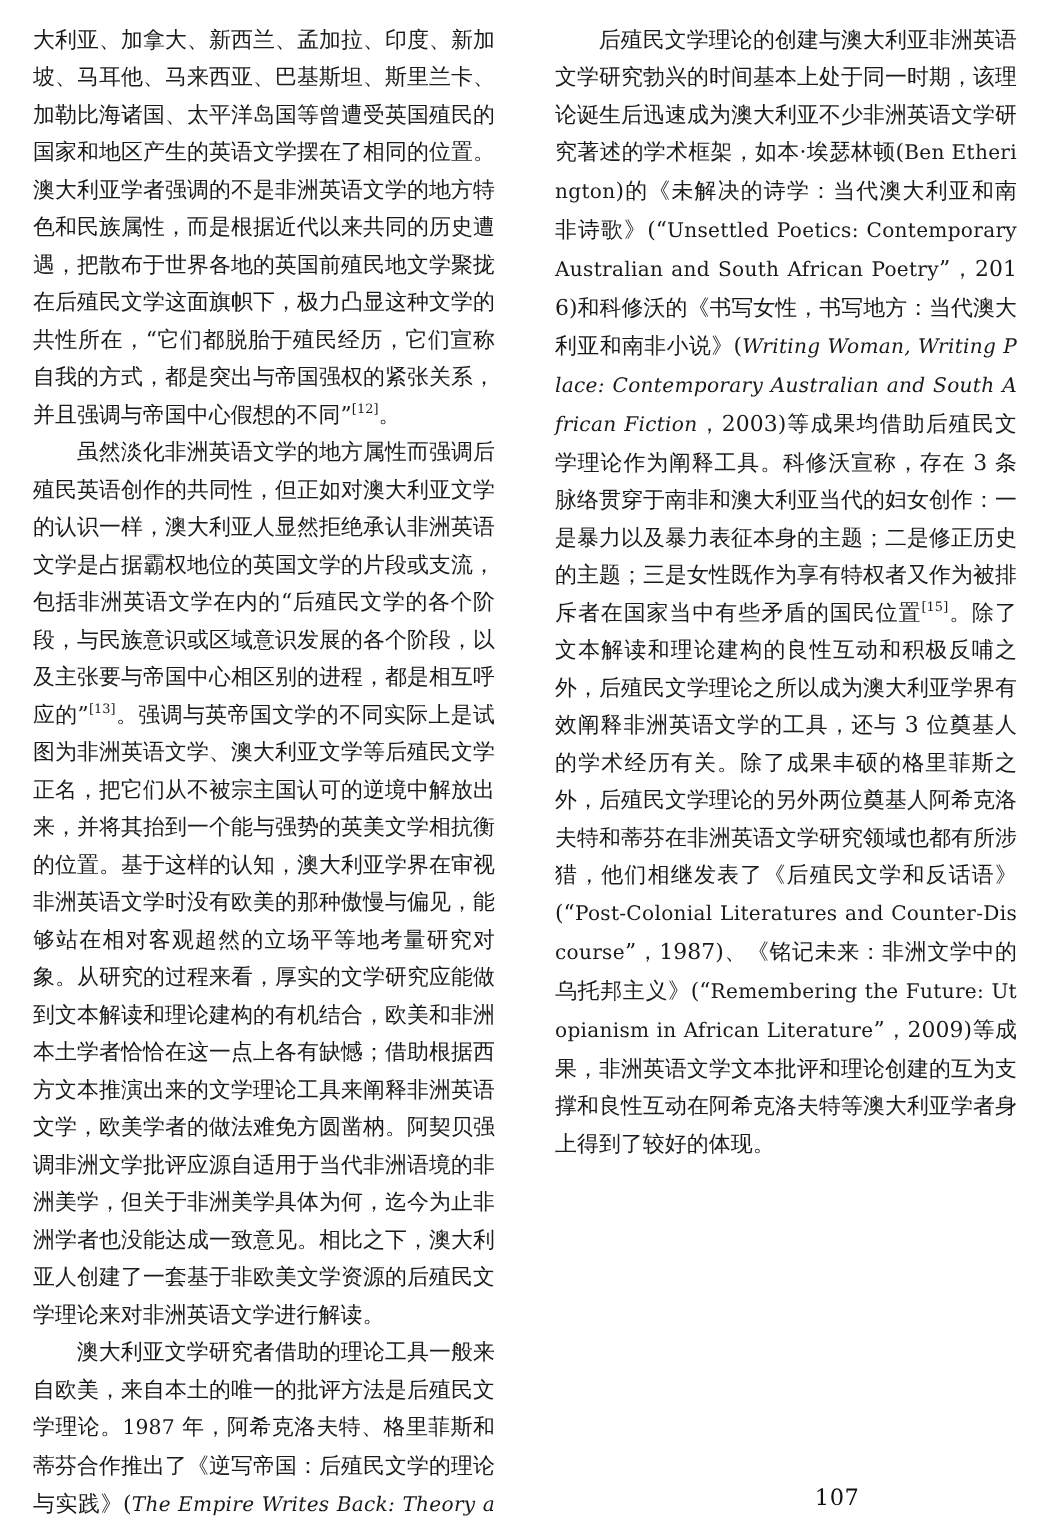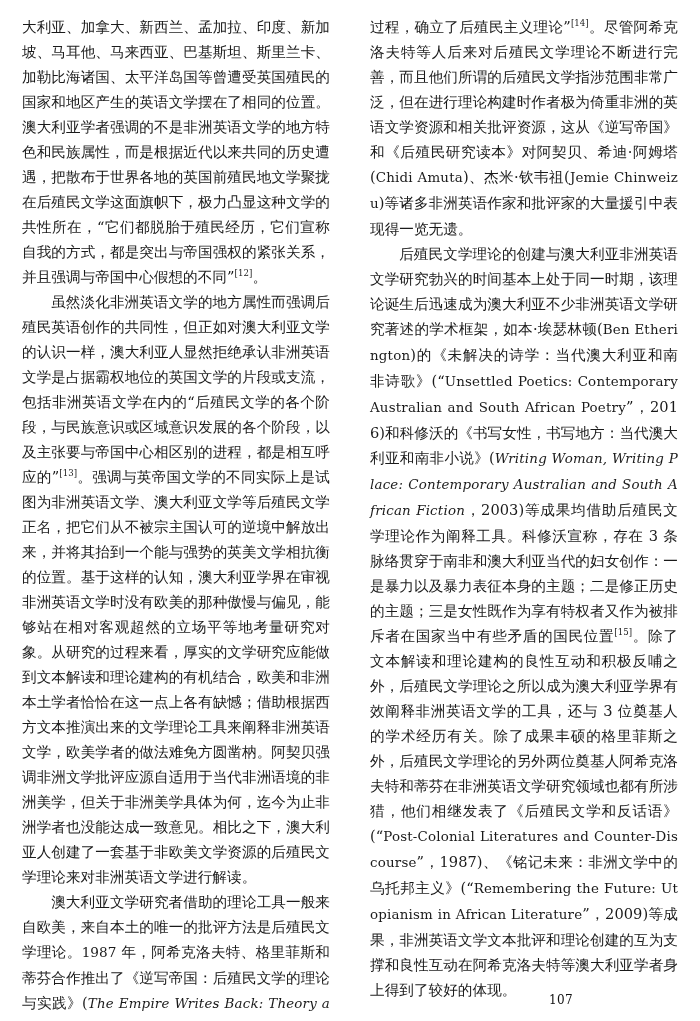--- a/index.html
+++ b/index.html
@@ -69,21 +69,21 @@
     vertical-align:super;
     line-height:0;
     font-family:"DejaVu Serif","Liberation Serif",serif;
   }
   .gap-lg{height:26px;}
 
   .folio{
     position:absolute;
     right:22px;
     bottom:14px;
-    font-size:12px;
+    font-size:15px;
     font-family:"DejaVu Serif","Liberation Serif",serif;
     color:#111;
     letter-spacing:0.4px;
   }
 </style>
 </head>
 <body>
 
 <div class="page">
 
@@ -94,21 +94,20 @@
       <p class="body">大利亚、加拿大、新西兰、孟加拉、印度、新加坡、马耳他、马来西亚、巴基斯坦、斯里兰卡、加勒比海诸国、太平洋岛国等曾遭受英国殖民的国家和地区产生的英语文学摆在了相同的位置。澳大利亚学者强调的不是非洲英语文学的地方特色和民族属性，而是根据近代以来共同的历史遭遇，把散布于世界各地的英国前殖民地文学聚拢在后殖民文学这面旗帜下，极力凸显这种文学的共性所在，“它们都脱胎于殖民经历，它们宣称自我的方式，都是突出与帝国强权的紧张关系，并且强调与帝国中心假想的不同”<sup class="ref">[12]</sup>。</p>
 
       <p class="body indent">虽然淡化非洲英语文学的地方属性而强调后殖民英语创作的共同性，但正如对澳大利亚文学的认识一样，澳大利亚人显然拒绝承认非洲英语文学是占据霸权地位的英国文学的片段或支流，包括非洲英语文学在内的“后殖民文学的各个阶段，与民族意识或区域意识发展的各个阶段，以及主张要与帝国中心相区别的进程，都是相互呼应的”<sup class="ref">[13]</sup>。强调与英帝国文学的不同实际上是试图为非洲英语文学、澳大利亚文学等后殖民文学正名，把它们从不被宗主国认可的逆境中解放出来，并将其抬到一个能与强势的英美文学相抗衡的位置。基于这样的认知，澳大利亚学界在审视非洲英语文学时没有欧美的那种傲慢与偏见，能够站在相对客观超然的立场平等地考量研究对象。从研究的过程来看，厚实的文学研究应能做到文本解读和理论建构的有机结合，欧美和非洲本土学者恰恰在这一点上各有缺憾；借助根据西方文本推演出来的文学理论工具来阐释非洲英语文学，欧美学者的做法难免方圆凿枘。阿契贝强调非洲文学批评应源自适用于当代非洲语境的非洲美学，但关于非洲美学具体为何，迄今为止非洲学者也没能达成一致意见。相比之下，澳大利亚人创建了一套基于非欧美文学资源的后殖民文学理论来对非洲英语文学进行解读。</p>
 
       <p class="body indent">澳大利亚文学研究者借助的理论工具一般来自欧美，来自本土的唯一的批评方法是后殖民文学理论。<span class="num">1987</span> 年，阿希克洛夫特、格里菲斯和蒂芬合作推出了《逆写帝国：后殖民文学的理论与实践》(<span class="it">The Empire Writes Back: Theory and Practice in Post-Colonial Literatures</span>，以下简称《逆写帝国》)，首先揭橥了后殖民理论，在  年和  年，3 人又先后撰写了《后殖民研究读本》(，1995)和《后殖民研究关键词》(，1998)。以上 3 部著作从不同维度入手“完成了一种常规的理论建构</p>
 
     </div>
 
     <div class="col col-right">
 
-      <p class="body">过程，确立了后殖民主义理论”<sup class="ref">[14]</sup>。尽管阿希克洛夫特等人后来对后殖民文学理论不断进行完善，而且他们所谓的后殖民文学指涉范围非常广泛，但在进行理论构建时作者极为倚重非洲的英语文学资源和相关批评资源，这从《逆写帝国》和《后殖民研究读本》对阿契贝、希迪·阿姆塔(<span class="rm">Chidi Amuta</span>)、杰米·钦韦祖(<span class="rm">Jemie Chinweizu</span>)等诸多非洲英语作家和批评家的大量援引中表现得一览无遗。</p>
 
       <p class="body indent">后殖民文学理论的创建与澳大利亚非洲英语文学研究勃兴的时间基本上处于同一时期，该理论诞生后迅速成为澳大利亚不少非洲英语文学研究著述的学术框架，如本·埃瑟林顿(<span class="rm">Ben Etherington</span>)的《未解决的诗学：当代澳大利亚和南非诗歌》(“<span class="rm">Unsettled Poetics: Contemporary Australian and South African Poetry</span>”，2016)和科修沃的《书写女性，书写地方：当代澳大利亚和南非小说》(<span class="it">Writing Woman, Writing Place: Contemporary Australian and South African Fiction</span>，2003)等成果均借助后殖民文学理论作为阐释工具。科修沃宣称，存在 3 条脉络贯穿于南非和澳大利亚当代的妇女创作：一是暴力以及暴力表征本身的主题；二是修正历史的主题；三是女性既作为享有特权者又作为被排斥者在国家当中有些矛盾的国民位置<sup class="ref">[15]</sup>。除了文本解读和理论建构的良性互动和积极反哺之外，后殖民文学理论之所以成为澳大利亚学界有效阐释非洲英语文学的工具，还与 3 位奠基人的学术经历有关。除了成果丰硕的格里菲斯之外，后殖民文学理论的另外两位奠基人阿希克洛夫特和蒂芬在非洲英语文学研究领域也都有所涉猎，他们相继发表了《后殖民文学和反话语》(“<span class="rm">Post-Colonial Literatures and Counter-Discourse</span>”，1987)、《铭记未来：非洲文学中的乌托邦主义》(“<span class="rm">Remembering the Future: Utopianism in African Literature</span>”，2009)等成果，非洲英语文学文本批评和理论创建的互为支撑和良性互动在阿希克洛夫特等澳大利亚学者身上得到了较好的体现。</p>
 
       <div class="gap-lg"></div>
 
     </div>
 
   </div>
 
   <div class="folio">107</div>

